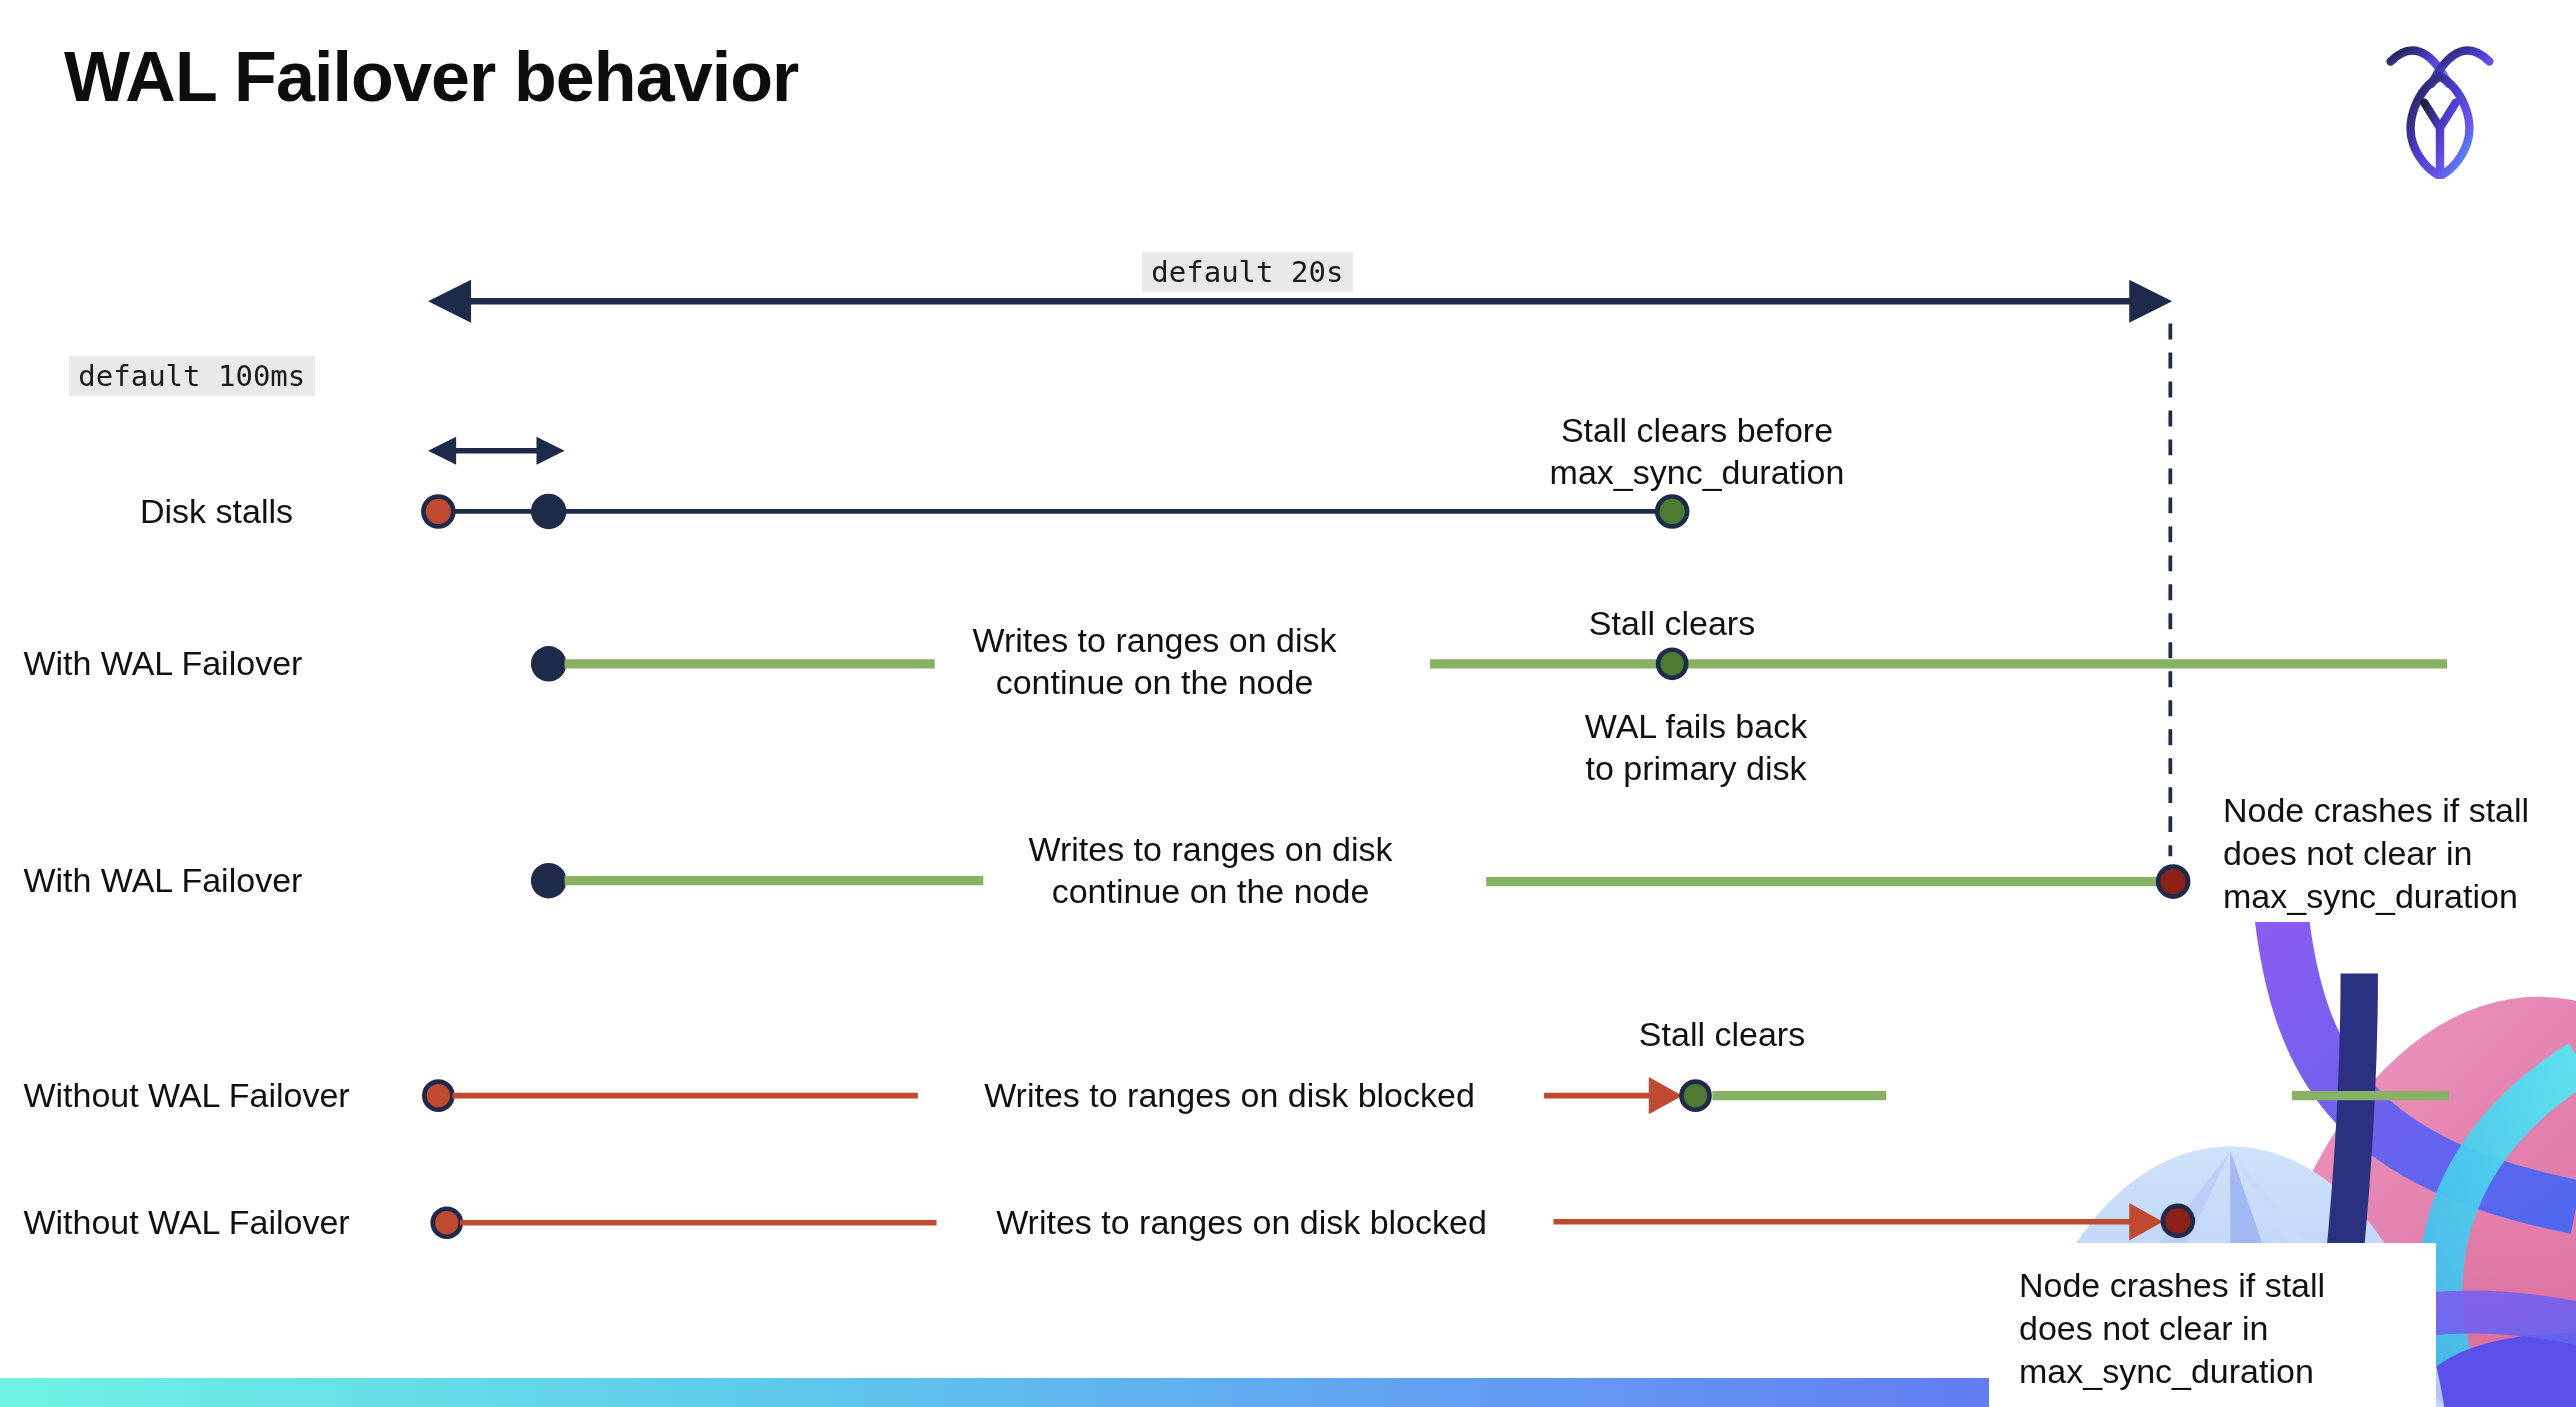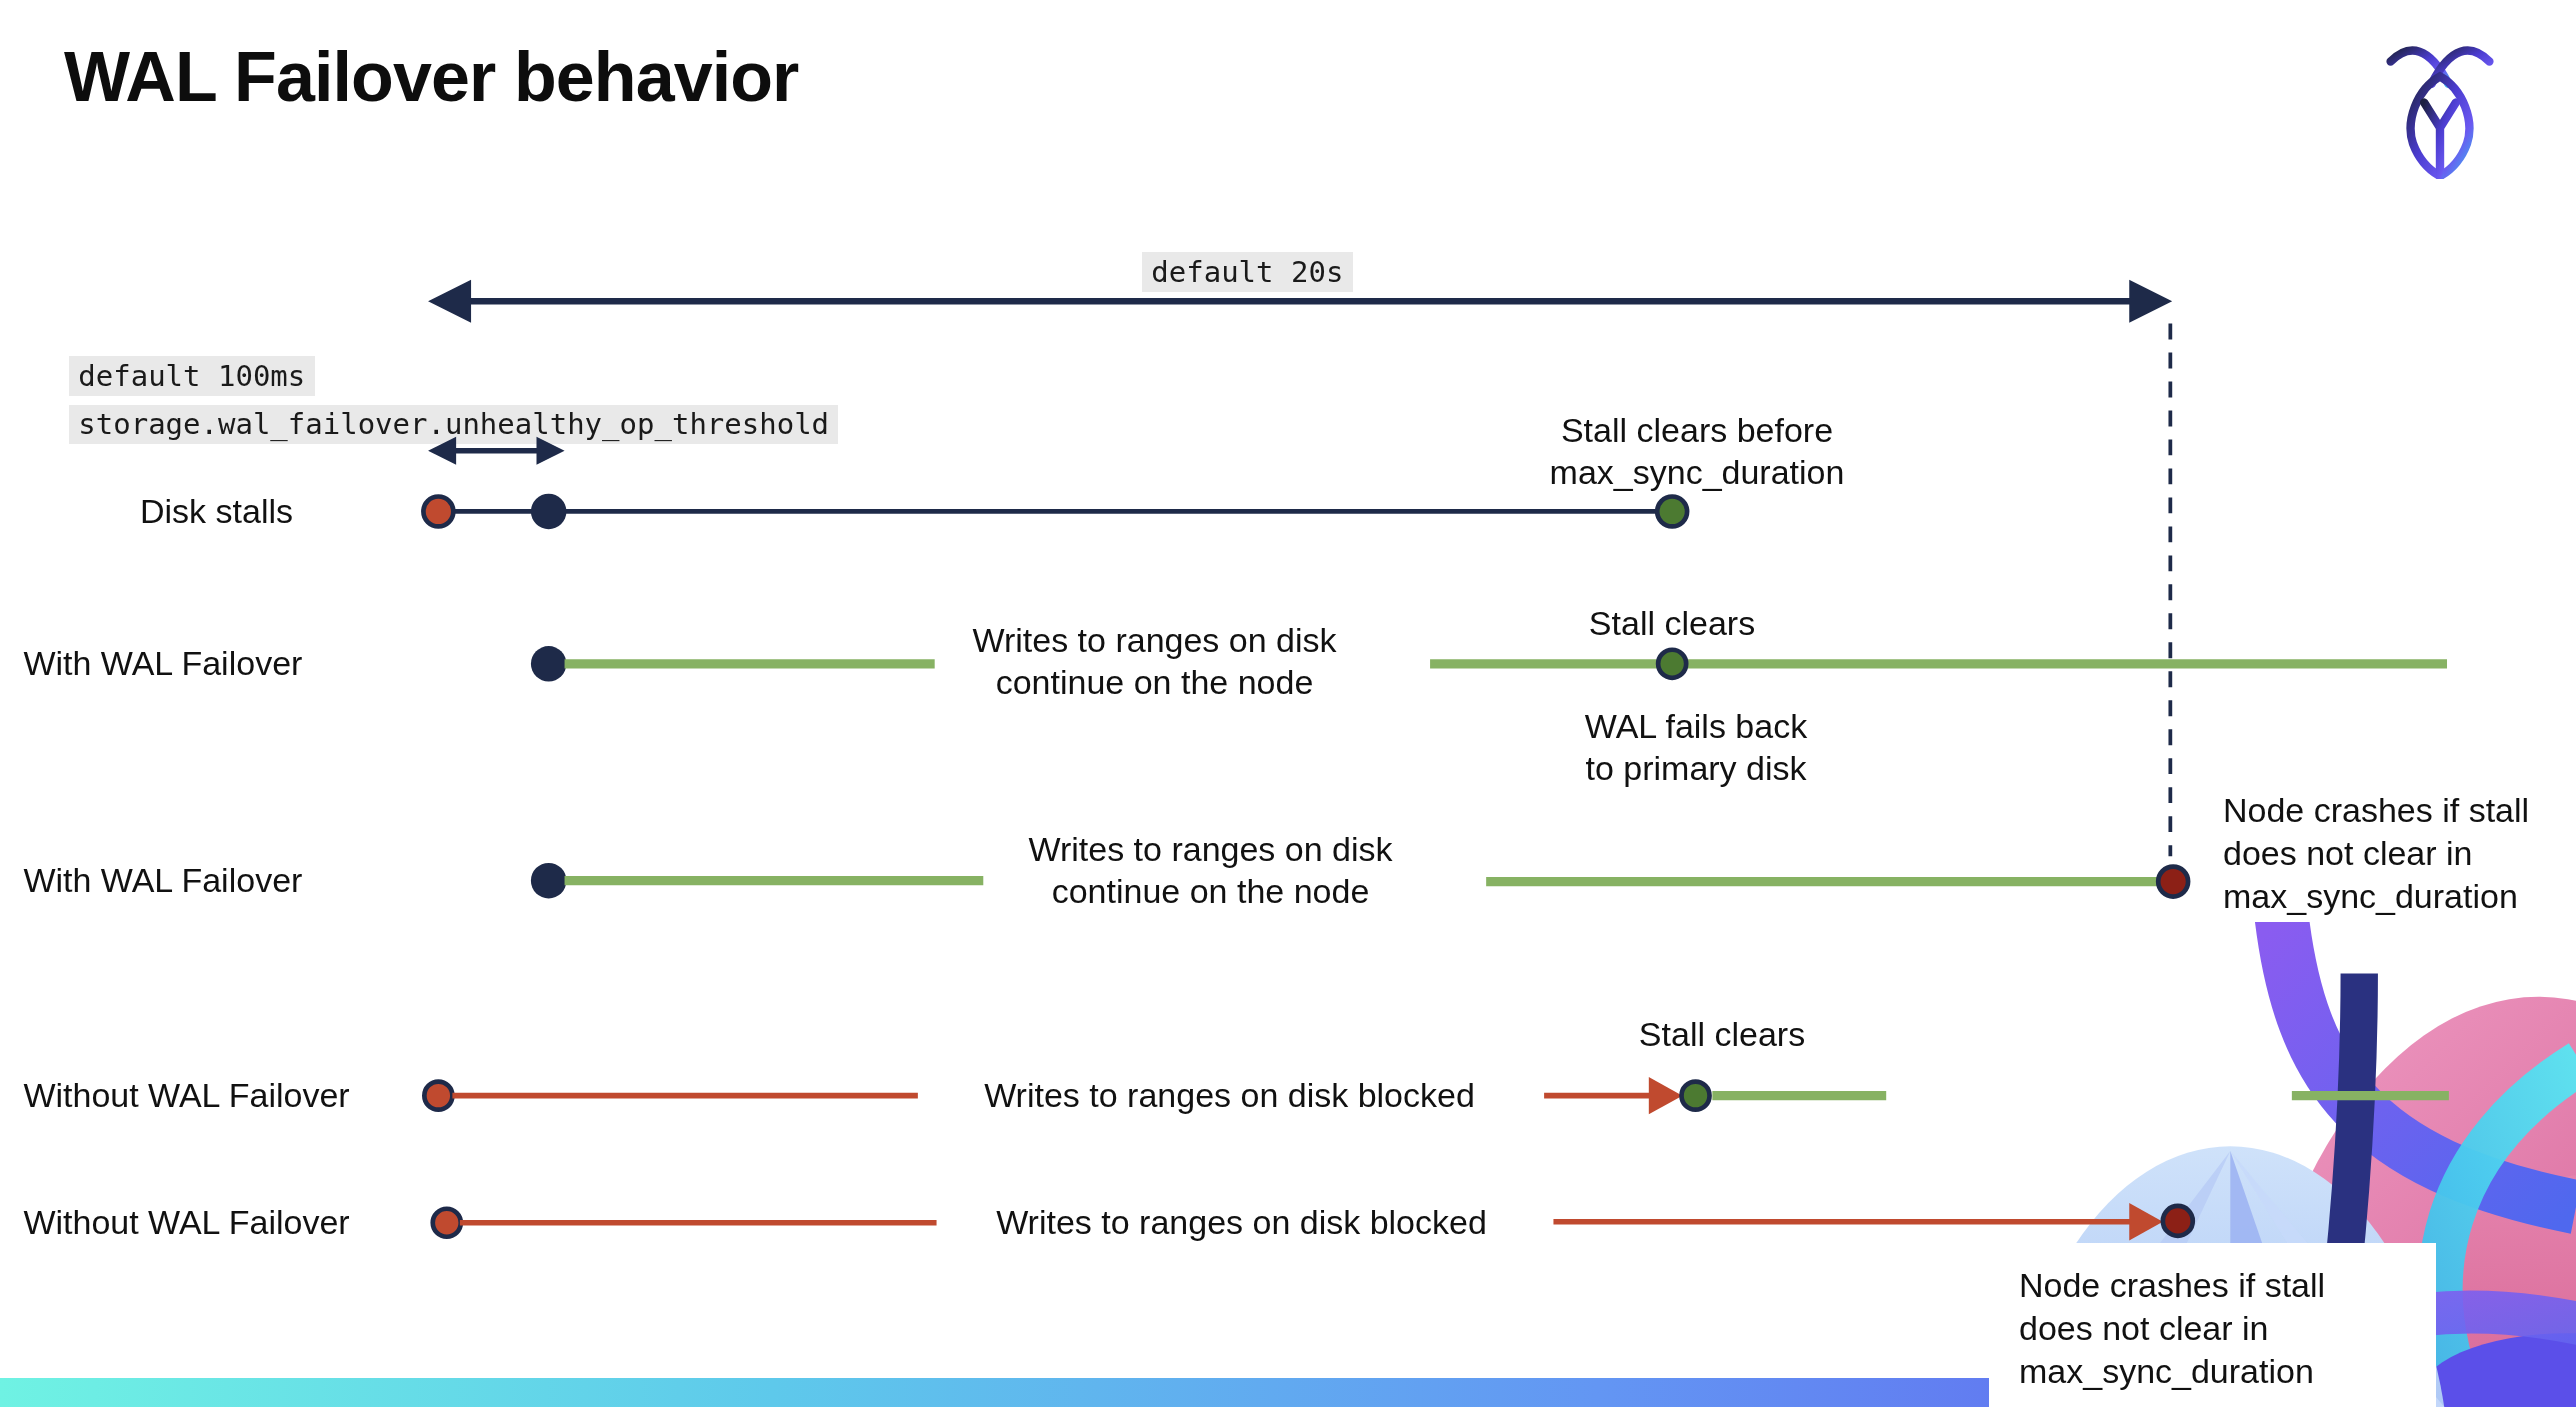--- a/index.html
+++ b/index.html
@@ -30,21 +30,21 @@
   .f-red{fill:var(--c-red);}
   .dot-red{fill:var(--c-red);stroke:var(--c-navy);stroke-width:5;}
   .dot-navy{fill:var(--c-navy);}
   .dot-green{fill:var(--c-green-dot);stroke:var(--c-navy);stroke-width:5;}
   .dot-darkred{fill:var(--c-dark-red);stroke:var(--c-navy);stroke-width:5;}
   
   .txt{position:absolute;z-index:5;font-size:34px;line-height:42px;white-space:pre-line;}
   .ctr{text-align:center;}
   .rlabel{height:47px;line-height:47px;white-space:nowrap;}
   .mono-label{position:absolute;z-index:5;display:flex;flex-direction:column;
-    align-items:flex-start;gap:9px;}
+    align-items:flex-start;gap:18px;}
   .mono-chip{display:inline-block;background:var(--c-chip-bg);padding:2.8px 9.3px;
     font-family:"DejaVu Sans Mono",monospace;font-size:29px;line-height:34px;color:#1a1a1a;}
   .ml-max-sync{left:1142px;top:252px;}
   .ml-unhealthy{left:41px;top:356px;margin-left:28px;}
   .lab-r1{left:140px;top:488px;width:262px;}
   .lab-r2{left:23.4px;top:640px;}
   .lab-r3{left:23.4px;top:857px;}
   .lab-r4{left:23.4px;top:1072px;}
   .lab-r5{left:23.4px;top:1199px;}
   .a-stall-before{left:1524px;top:409px;width:346px;}
@@ -183,21 +183,20 @@
       <polygon class="f-red" points="2314,1307 2278,1287 2278,1327"></polygon>
       <circle cx="2330" cy="1306" r="16" class="dot-darkred"></circle>
     </g>
   </svg>
 
   <div class="mono-label ml-max-sync">
     <span class="mono-chip">default 20s</span>
   </div>
   <div class="mono-label ml-unhealthy">
     <span class="mono-chip">default 100ms</span>
-    <span class="mono-chip">storage.wal_failover.unhealthy_op_threshold</span>
   </div>
 
   <div class="txt rlabel lab-r1">Disk stalls</div>
   <div class="txt rlabel lab-r2">With WAL Failover</div>
   <div class="txt rlabel lab-r3">With WAL Failover</div>
   <div class="txt rlabel lab-r4">Without WAL Failover</div>
   <div class="txt rlabel lab-r5">Without WAL Failover</div>
 
   <div class="txt ctr a-stall-before">Stall clears before
 max_sync_duration</div>

